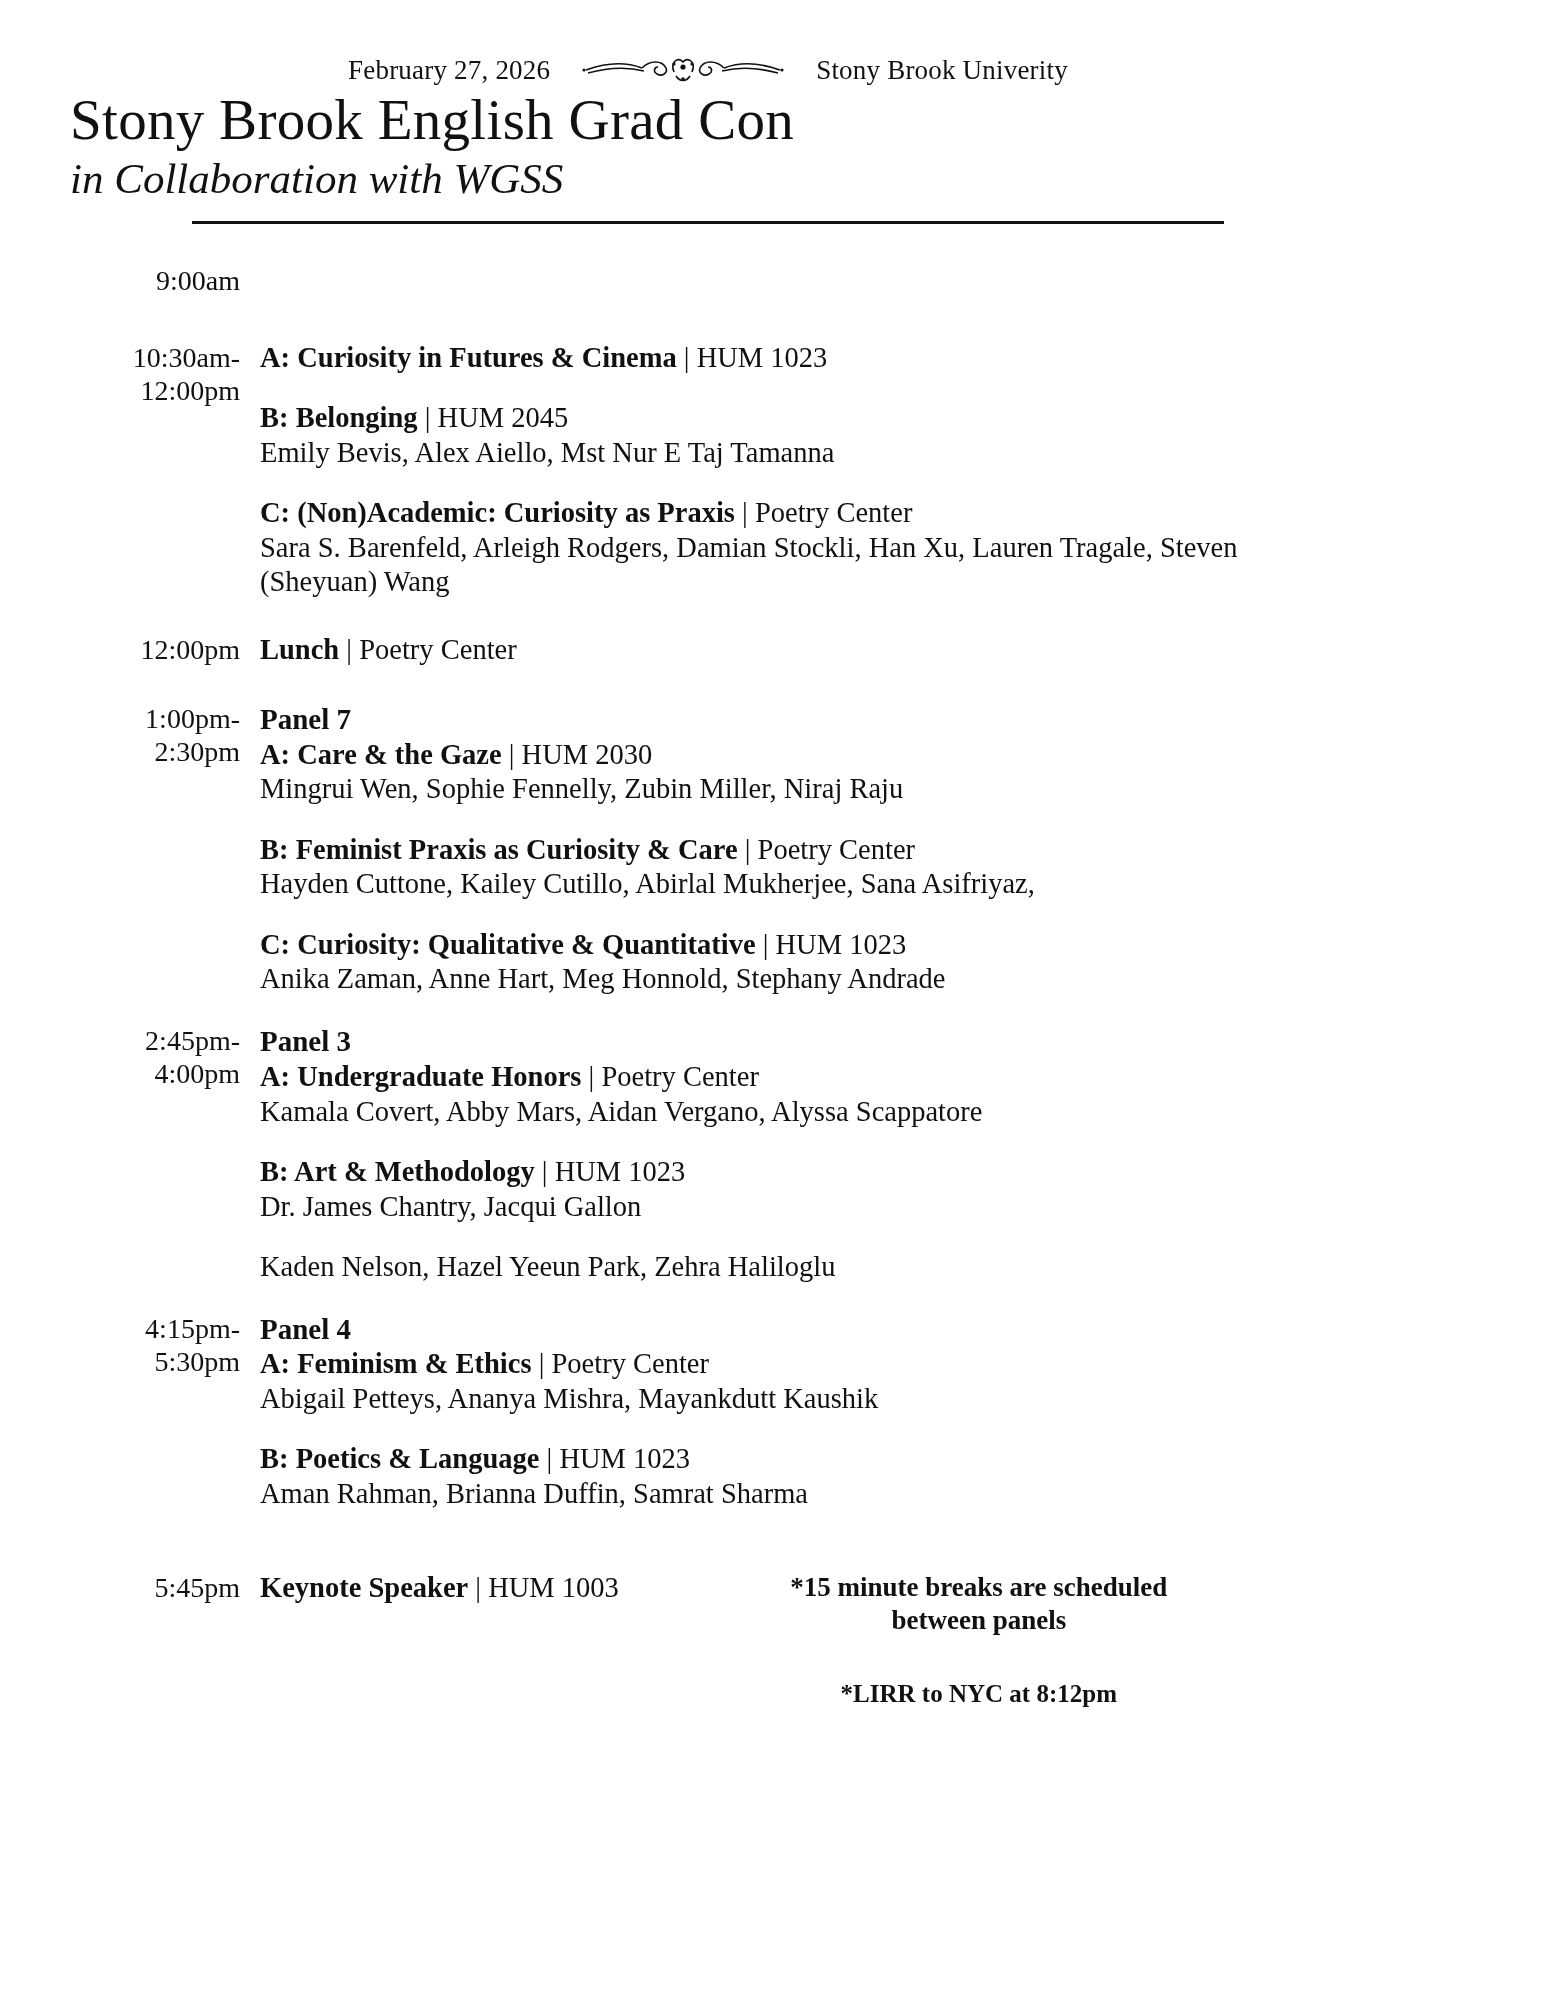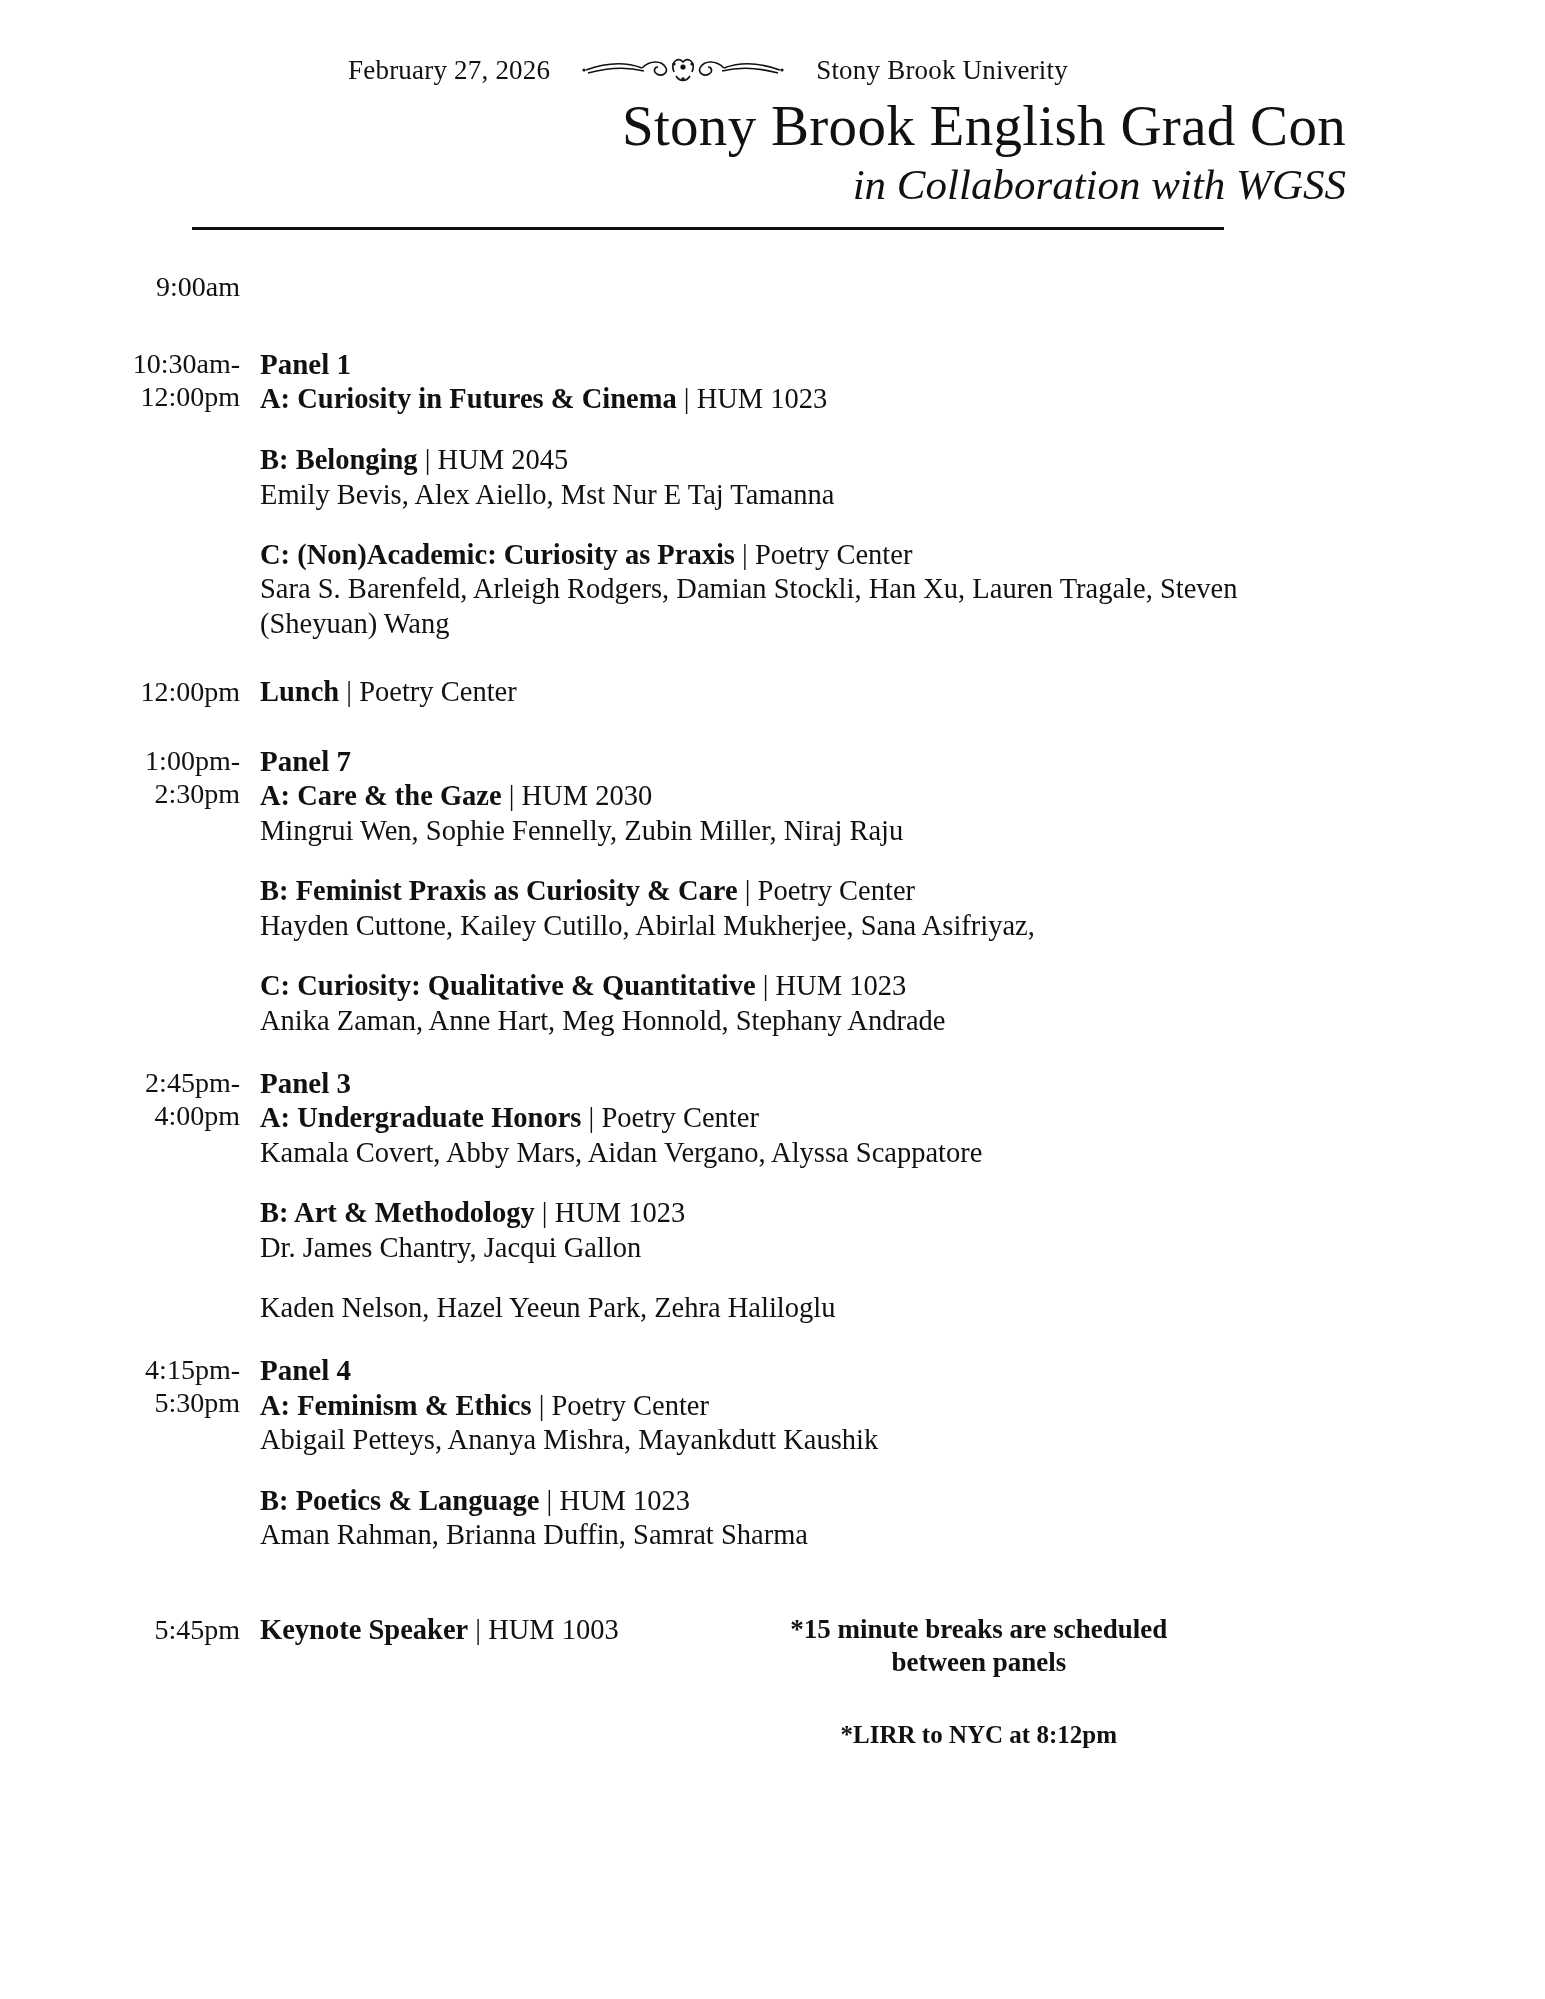--- a/index.html
+++ b/index.html
@@ -37,22 +37,21 @@
     white-space: nowrap;
   }
   .ornament {
     flex: 0 0 auto;
     display: flex;
     align-items: center;
     justify-content: center;
     color: #111;
   }
   .title-block {
-    text-align: right;
-    margin-top: 6px;
+    text-align: left;
   }
   .title-main {
     font-size: 57px;
     line-height: 1.12;
     letter-spacing: 0.3px;
   }
   .title-sub {
     font-size: 43px;
     font-style: italic;
     line-height: 1.18;
@@ -178,21 +177,20 @@
     </div>
 
     <div class="gap-lg"></div>
 
     <div class="row">
       <div class="time">
         <div>10:30am-</div>
         <div>12:00pm</div>
       </div>
       <div class="content">
-        <div class="block-title">Panel 1</div>
         <div class="sess">
           <div><span class="b">A: Curiosity in Futures &amp; Cinema</span><span class="sep"> | </span><span>HUM 1023</span></div>
         </div>
         <div class="sess">
           <div><span class="b">B: Belonging</span><span class="sep"> | </span><span>HUM 2045</span></div>
           <div class="names">Emily Bevis, Alex Aiello, Mst Nur E Taj Tamanna</div>
         </div>
         <div class="sess">
           <div><span class="b">C: (Non)Academic: Curiosity as Praxis</span><span class="sep"> | </span><span>Poetry Center</span></div>
           <div class="names">Sara S. Barenfeld, Arleigh Rodgers, Damian Stockli, Han Xu, Lauren Tragale, Steven (Sheyuan) Wang</div>

